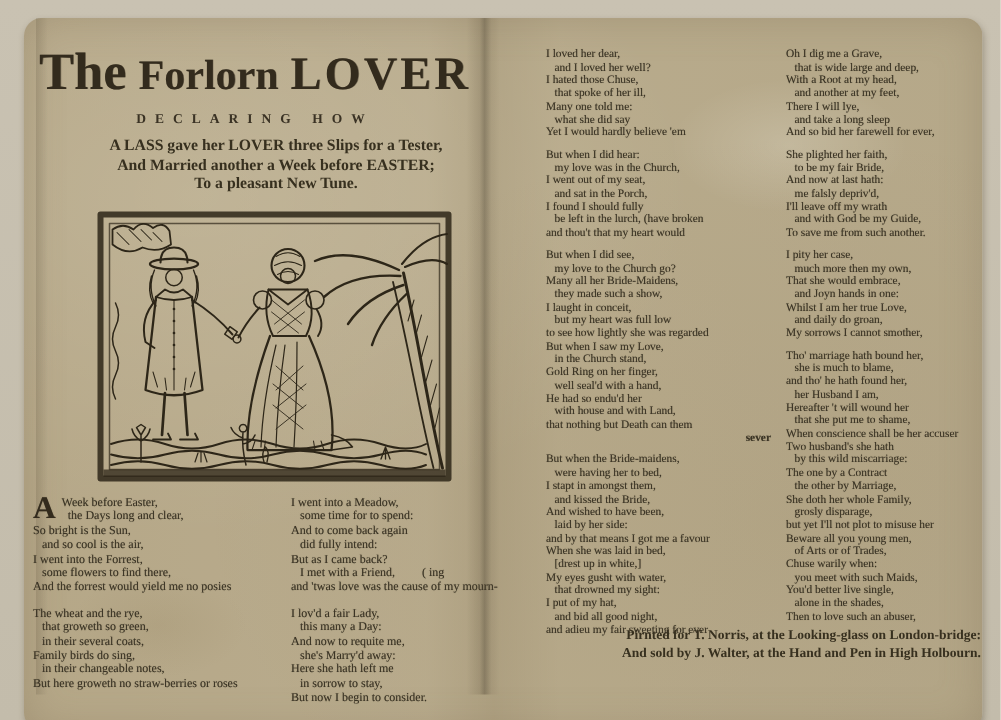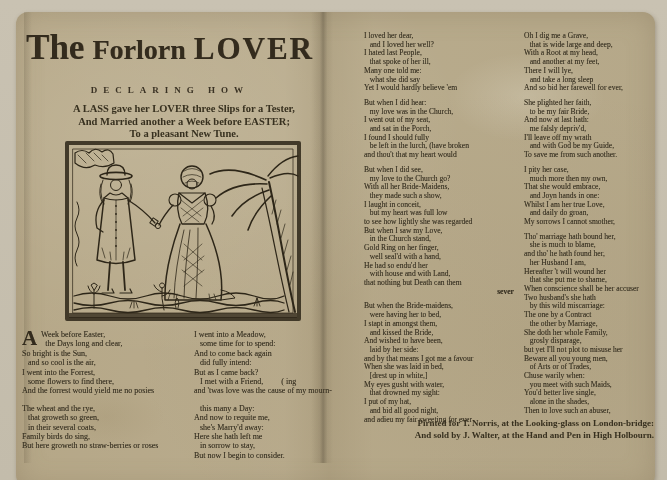--- a/index.html
+++ b/index.html
@@ -26,21 +26,21 @@
   .page{position:absolute;top:0;height:451px;color:#352d1f;}
   .page-left{left:0;width:318px;}
   .page-right{left:318px;width:321px;}
 
   .title-block{position:absolute;left:8px;top:16px;width:292px;text-align:center;}
   h1{margin:0;white-space:nowrap;font-weight:700;color:#332b1d;line-height:40px;
      text-shadow:0.4px 0.4px 0 rgba(51,43,29,.45);}
   .t-the{font-size:35px;}
   .t-forlorn{font-size:28px;}
   .t-lover{font-size:31px;letter-spacing:2px;}
-  .subtitle{margin-top:15px;font-size:9px;font-weight:700;letter-spacing:6px;color:#3a3224;}
+  .subtitle{margin-top:3px;font-size:9px;font-weight:700;letter-spacing:6px;color:#3a3224;}
   .argument{margin-top:8px;font-size:10.5px;line-height:12.5px;font-weight:600;color:#37301f;margin-left:28px;}
   .argument .line{white-space:pre;}
 
   .woodcut{position:absolute;left:48px;top:128px;width:238px;height:182px;margin:0;}
   .woodcut svg{display:block;}
 
   .col{position:absolute;font-size:8px;line-height:9.4px;color:#3b3425;
        text-shadow:0 0 .5px rgba(59,52,37,.55);}
   .col .line{white-space:pre;}
   .col .line.right{text-align:right;white-space:normal;padding-right:10px;font-weight:bold;}
@@ -171,68 +171,70 @@
             <div class="line">   and so cool is the air,</div>
             <div class="line">I went into the Forrest,</div>
             <div class="line">   some flowers to find there,</div>
             <div class="line">And the forrest would yield me no posies</div>
           </div>
           <div class="stanza">
             <div class="line">The wheat and the rye,</div>
             <div class="line">   that groweth so green,</div>
             <div class="line">   in their several coats,</div>
             <div class="line">Family birds do sing,</div>
+            <div class="line">   in their changeable notes,</div>
             <div class="line">But here groweth no straw-berries or roses</div>
           </div>
         </div>
       <div class="col col-l2">
           <div class="stanza">
             <div class="line">I went into a Meadow,</div>
             <div class="line">   some time for to spend:</div>
             <div class="line">And to come back again</div>
             <div class="line">   did fully intend:</div>
             <div class="line">But as I came back?</div>
             <div class="line">   I met with a Friend,         ( ing</div>
             <div class="line">and 'twas love was the cause of my mourn-</div>
           </div>
           <div class="stanza">
+            <div class="line">I lov'd a fair Lady,</div>
             <div class="line">   this many a Day:</div>
             <div class="line">And now to requite me,</div>
             <div class="line">   she's Marry'd away:</div>
             <div class="line">Here she hath left me</div>
             <div class="line">   in sorrow to stay,</div>
             <div class="line">But now I begin to consider.</div>
           </div>
         </div>
     </section>
 
     <section class="page page-right">
       <div class="col col-r1">
           <div class="stanza">
             <div class="line">I loved her dear,</div>
             <div class="line">   and I loved her well?</div>
-            <div class="line">I hated last People,</div>
+            <div class="line">I hated those Chuse,</div>
             <div class="line">   that spoke of her ill,</div>
             <div class="line">Many one told me:</div>
             <div class="line">   what she did say</div>
             <div class="line">Yet I would hardly believe 'em</div>
           </div>
           <div class="stanza">
             <div class="line">But when I did hear:</div>
             <div class="line">   my love was in the Church,</div>
             <div class="line">I went out of my seat,</div>
             <div class="line">   and sat in the Porch,</div>
             <div class="line">I found I should fully</div>
             <div class="line">   be left in the lurch, (have broken</div>
             <div class="line">and thou't that my heart would</div>
           </div>
           <div class="stanza">
             <div class="line">But when I did see,</div>
             <div class="line">   my love to the Church go?</div>
-            <div class="line">With all her Bride-Maidens,</div>
+            <div class="line">Many all her Bride-Maidens,</div>
             <div class="line">   they made such a show,</div>
             <div class="line">I laught in conceit,</div>
             <div class="line">   but my heart was full low</div>
             <div class="line">to see how lightly she was regarded</div>
             <div class="line">But when I saw my Love,</div>
             <div class="line">   in the Church stand,</div>
             <div class="line">Gold Ring on her finger,</div>
             <div class="line">   well seal'd with a hand,</div>
             <div class="line">He had so endu'd her</div>
             <div class="line">   with house and with Land,</div>

